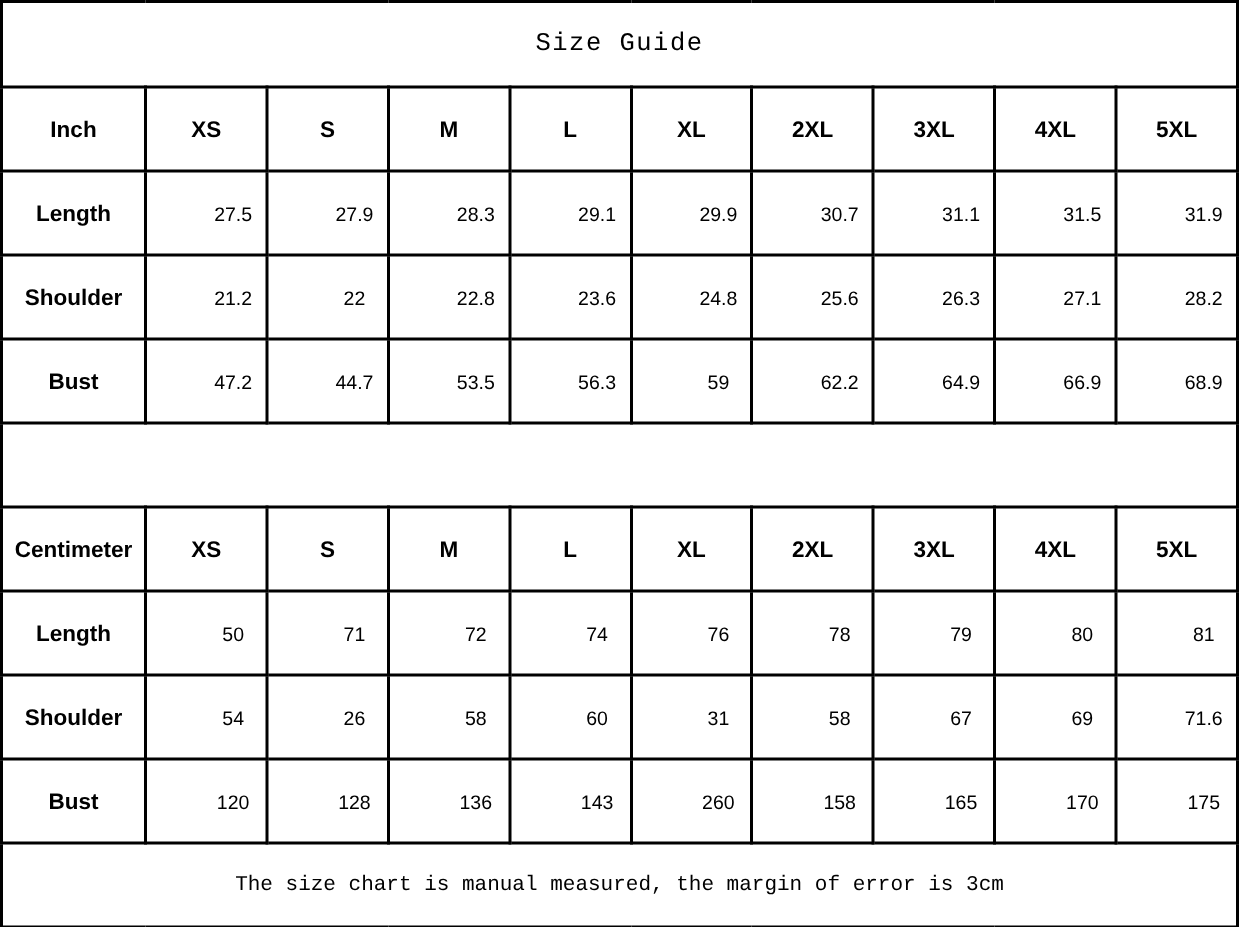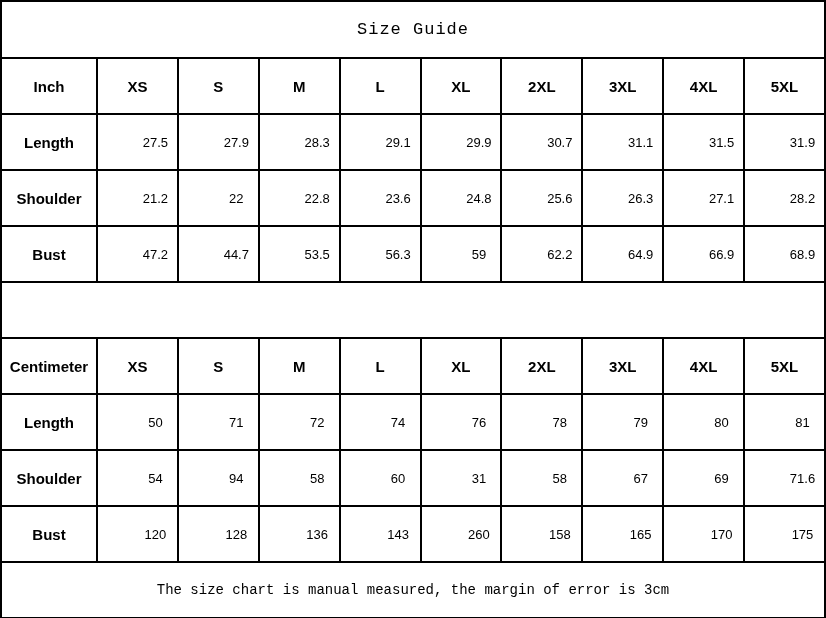--- a/index.html
+++ b/index.html
@@ -161,21 +161,21 @@
           <td>74</td>
           <td>76</td>
           <td>78</td>
           <td>79</td>
           <td>80</td>
           <td>81</td>
         </tr>
         <tr>
           <th>Shoulder</th>
           <td>54</td>
-          <td>94</td>
+          <td>26</td>
           <td>58</td>
           <td>60</td>
           <td>31</td>
           <td>58</td>
           <td>67</td>
           <td>69</td>
           <td>71.6</td>
         </tr>
         <tr>
           <th>Bust</th>

